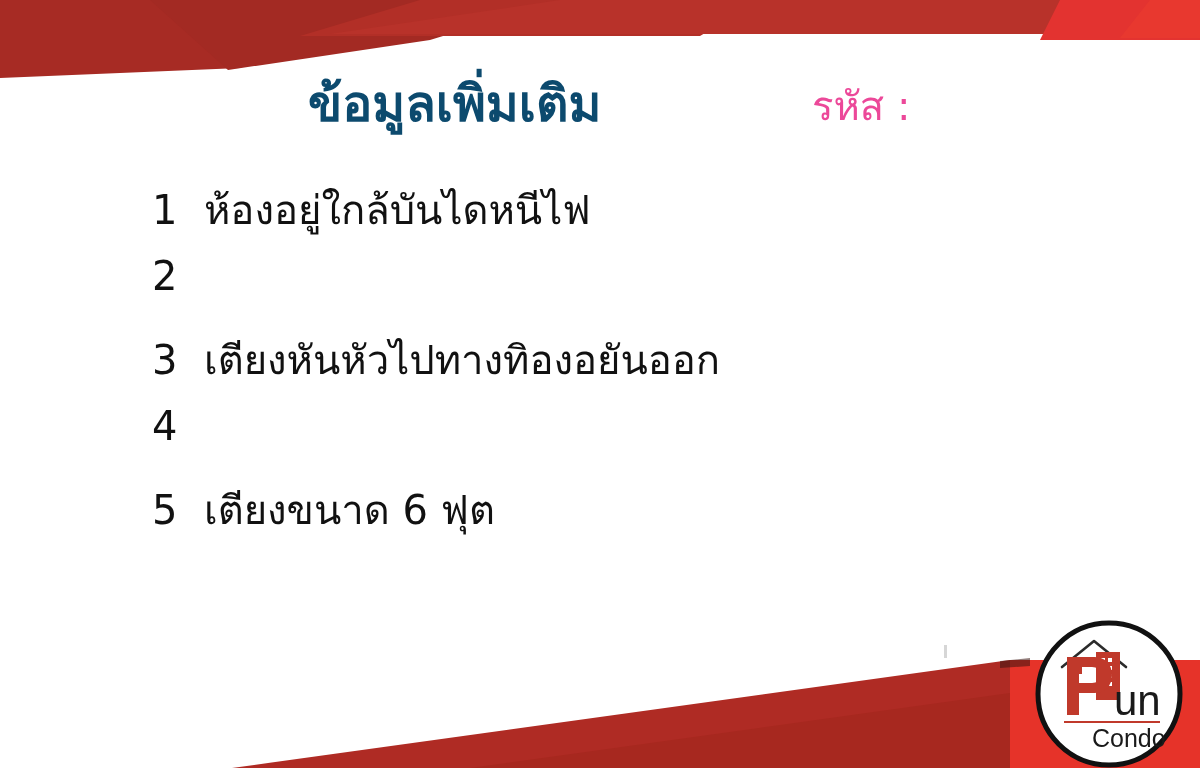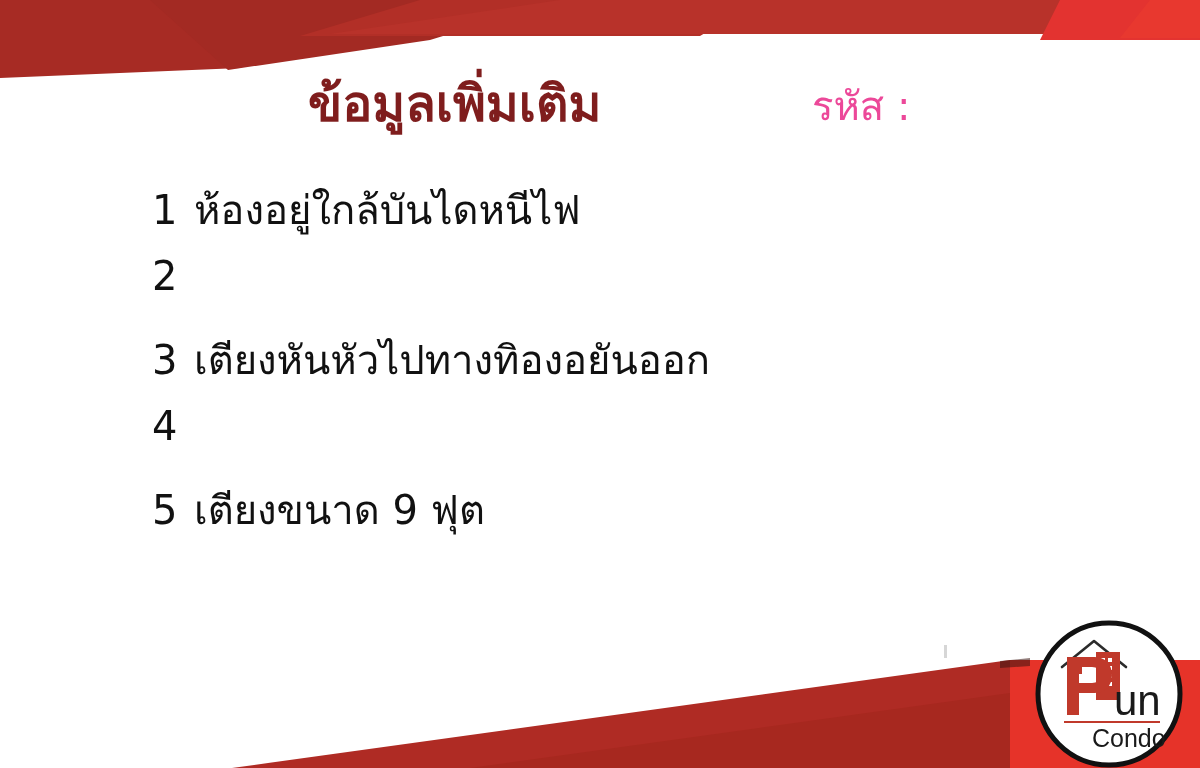--- a/index.html
+++ b/index.html
@@ -28,21 +28,21 @@
     pointer-events: none;
   }
 
   
   .title {
     position: absolute;
     left: 308px;
     top: 76px;
     font-size: 50px;
     font-weight: bold;
-    color: #7f1d1d;
+    color: #0c4a6e;
     letter-spacing: 0px;
     line-height: 1.15;
     white-space: nowrap;
   }
   .code-label {
     position: absolute;
     left: 812px;
     top: 74px;
     font-size: 40px;
     font-weight: normal;
@@ -73,21 +73,21 @@
     white-space: nowrap;
   }
   .info-num {
     font-size: 40px;
     color: #111111;
     min-width: 34px;
   }
   .info-text {
     font-size: 40px;
     color: #111111;
-    margin-left: 8px;
+    margin-left: 18px;
   }
 
   
   .artifact {
     position: absolute;
     left: 944px;
     top: 645px;
     width: 3px;
     height: 13px;
     background: #c8c8c8;
@@ -140,21 +140,21 @@
     </div>
     <div class="info-row">
       <span class="info-num">3</span>
       <span class="info-text">เตียงหันหัวไปทางทิองอยันออก</span>
     </div>
     <div class="info-row">
       <span class="info-num">4</span>
     </div>
     <div class="info-row">
       <span class="info-num">5</span>
-      <span class="info-text">เตียงขนาด 9 ฟุต</span>
+      <span class="info-text">เตียงขนาด 6 ฟุต</span>
     </div>
   </div>
 
   <div class="artifact"></div>
 
   <svg class="logo" viewBox="0 0 150 150">
     <circle cx="75" cy="75" r="71" fill="#ffffff" stroke="#111111" stroke-width="5"></circle>
 
     <path d="M28 48 L60 22 L92 48" fill="none" stroke="#2b2b2b" stroke-width="2.6" stroke-linecap="round" stroke-linejoin="round"></path>
 

